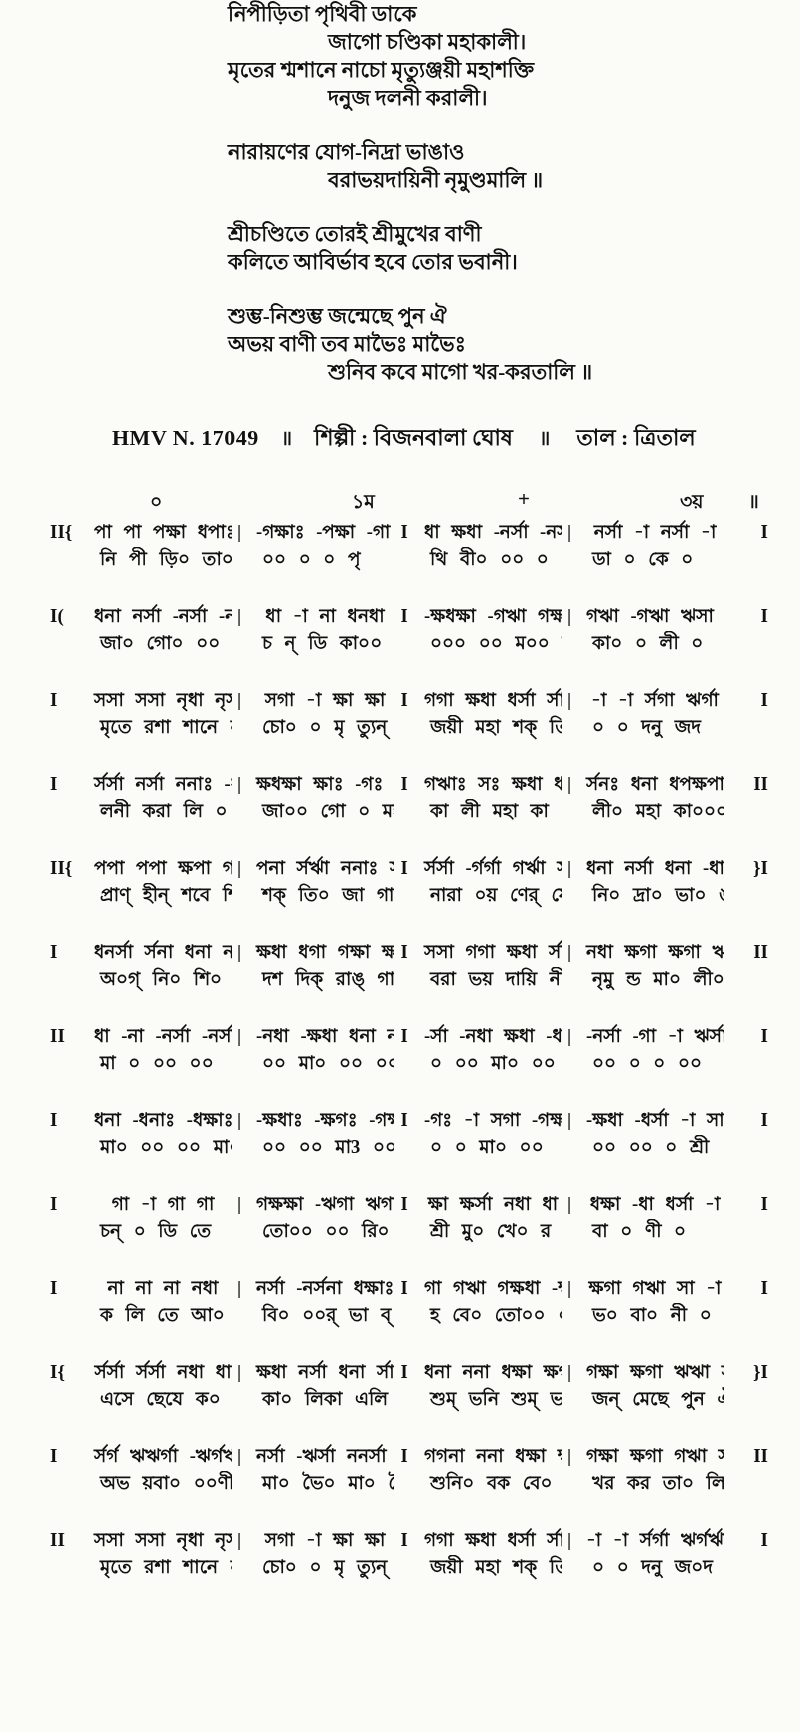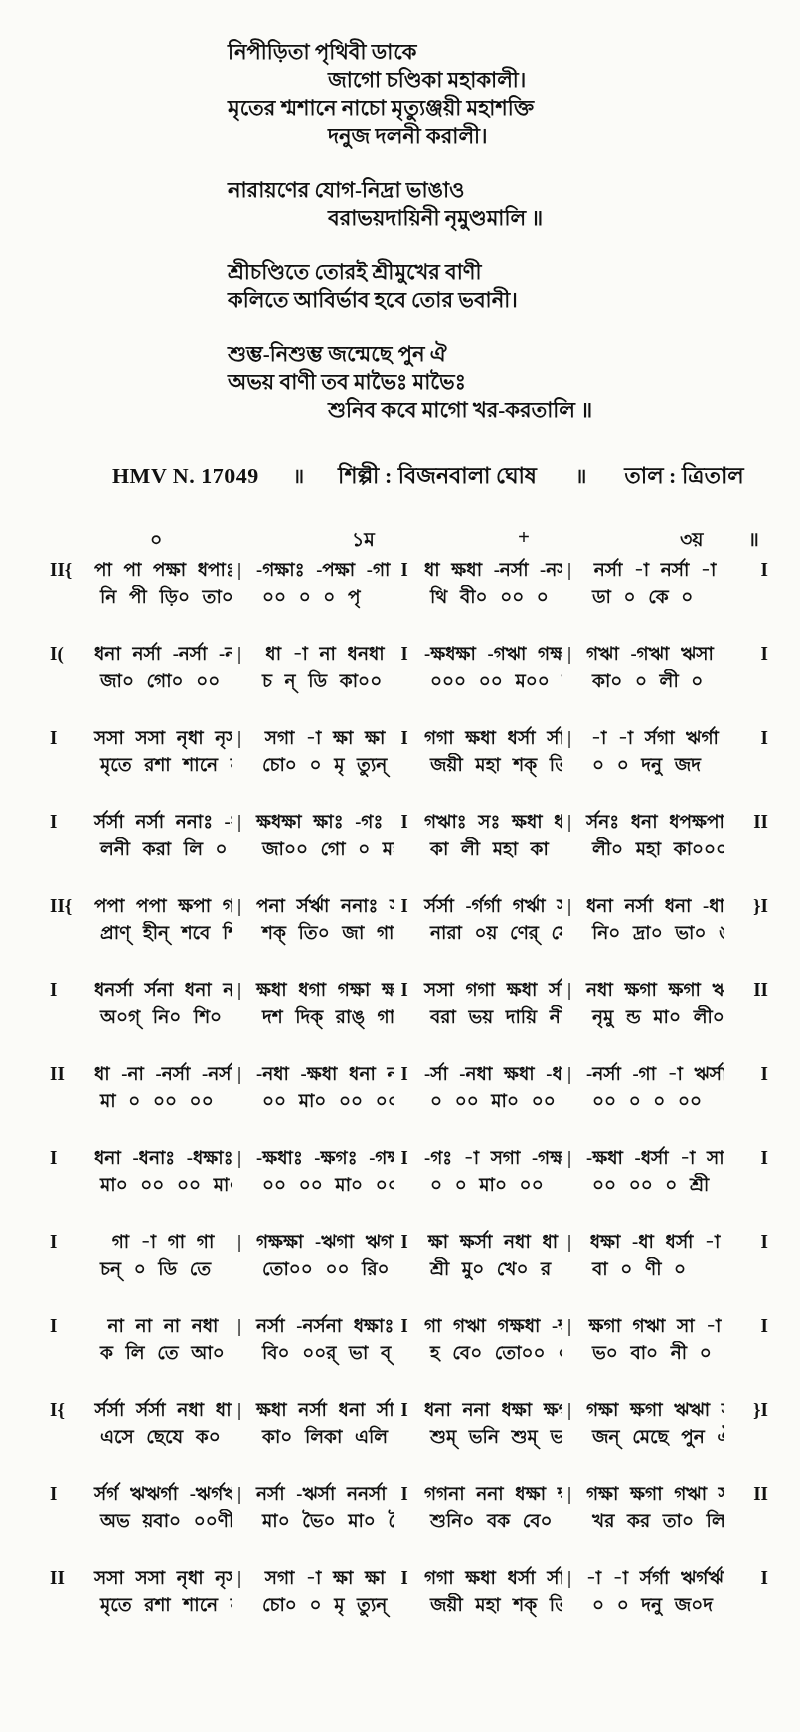--- a/index.html
+++ b/index.html
@@ -7,30 +7,30 @@
     width:800px;height:1732px;
     background:#fbfbf8;
     color:#111;
     font-family:"Liberation Serif","DejaVu Serif",serif;
     overflow:hidden;
     position:relative;
   }
   .page{width:800px;height:1732px;position:relative;}
 
   
-  .poem{padding-top:38px;margin-left:228px;font-size:21px;line-height:28px;}
+  .poem{margin-left:228px;font-size:21px;line-height:28px;}
   .stanza{margin-bottom:26px;}
   .poem-line{white-space:nowrap;font-weight:600;}
   .poem-line.ind{margin-left:100px;}
 
   
   .recinfo{
     margin:34px 0 0 112px;
     font-size:22px;font-weight:bold;
-    display:flex;align-items:baseline;gap:12px;
+    display:flex;align-items:baseline;gap:0;
     white-space:nowrap;
   }
   .recinfo .cat{letter-spacing:.5px;}
   .recinfo .dbar{margin:0 22px;font-size:20px;}
   .recinfo .dbar2{margin:0 26px;font-size:20px;}
 
   
   .markers{position:relative;height:34px;margin-top:26px;font-size:19px;font-weight:600;}
   .markers span{position:absolute;top:4px;}
   .mk0{left:150px;}
@@ -277,21 +277,21 @@
       <span class="sep s1">I</span>
       <span class="measure m2">-গঃ -া সগা -গক্ষা</span>
       <span class="sep s2">|</span>
       <span class="measure m3">-ক্ষধা -ধর্সা -া সা</span>
       <span class="bar br">I</span>
     </div>
     <div class="nrow lyr">
       <span class="bar"></span>
       <span class="lmeasure m0">মা০ ০০ ০০ মা০</span>
       <span class="sep"></span>
-      <span class="lmeasure m1">০০ ০০ মা০ ০০</span>
+      <span class="lmeasure m1">০০ ০০ মা3 ০০</span>
       <span class="sep"></span>
       <span class="lmeasure m2">০ ০ মা০ ০০</span>
       <span class="sep"></span>
       <span class="lmeasure m3">০০ ০০ ০ শ্রী</span>
       <span class="bar"></span>
     </div>
   </div>
       <div class="npair">
     <div class="nrow srg">
       <span class="bar bl">I</span>

